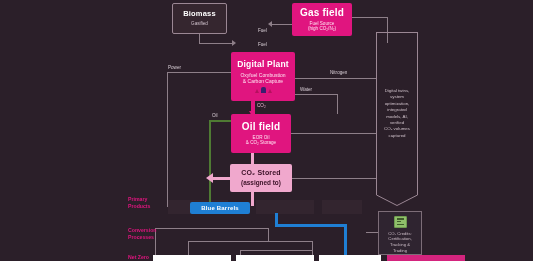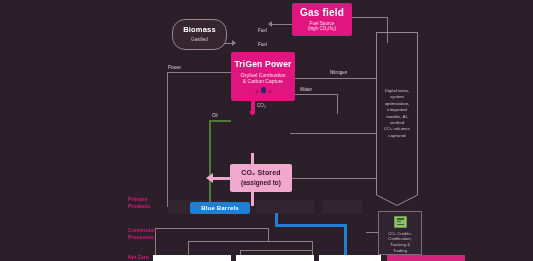--- a/index.html
+++ b/index.html
@@ -244,42 +244,47 @@
 
   <div class="edge e-grey abs" style="left:155px; top:228px; width:113px; height:1px;"></div>
   <div class="edge e-grey abs" style="left:155px; top:228px; width:1px; height:33px;"></div>
   <div class="edge e-grey abs" style="left:188px; top:241px; width:125px; height:1px;"></div>
   <div class="edge e-grey abs" style="left:188px; top:241px; width:1px; height:20px;"></div>
   <div class="edge e-grey abs" style="left:240px; top:250px; width:73px; height:1px;"></div>
   <div class="edge e-grey abs" style="left:240px; top:250px; width:1px; height:11px;"></div>
   <div class="edge e-grey abs" style="left:312px; top:241px; width:1px; height:20px;"></div>
   <div class="edge e-grey abs" style="left:268px; top:228px; width:1px; height:14px;"></div>
 
-  <div class="node n-outline" style="left:172px; top:19px; width:55px; height:31px;border-radius:13px;">
+  <div class="node n-outline" style="left:172px; top:3px; width:55px; height:31px;">
     <div class="title">Biomass</div>
     <div class="sub">Gasified</div>
   </div>
 
   <div class="node n-magenta" style="left:292px; top:3px; width:60px; height:33px;">
     <div class="title">Gas field</div>
     <div class="sub" style="white-space:pre-line;">Fuel Source
 (high CO₂/N₂)</div>
   </div>
 
   <div class="node n-magenta big" style="left:231px; top:52px; width:64px; height:49px;">
-    <div class="title">TriGen Power</div>
+    <div class="title">Digital Plant</div>
     <div class="sub" style="white-space:pre-line;">Oxyfuel Combustion
 &amp; Carbon Capture</div>
     <div class="glyphs">
       <span class="g"></span>
         <span class="gc"></span>
         <span class="g"></span>
     </div>
   </div>
 
+  <div class="node n-magenta" style="left:231px; top:114px; width:60px; height:39px;">
+    <div class="title">Oil field</div>
+    <div class="sub" style="white-space:pre-line;">EOR Oil
+&amp; CO₂ Storage</div>
+  </div>
 
   <div class="node n-pink" style="left:230px; top:164px; width:62px; height:28px;">
     <div class="title">CO₂ Stored</div>
     <div class="sub">(assigned to)</div>
   </div>
 
   <div class="node n-blue" style="left:190px; top:202px; width:60px; height:12px;">
     <div class="title">Blue Barrels</div>
   </div>
 

